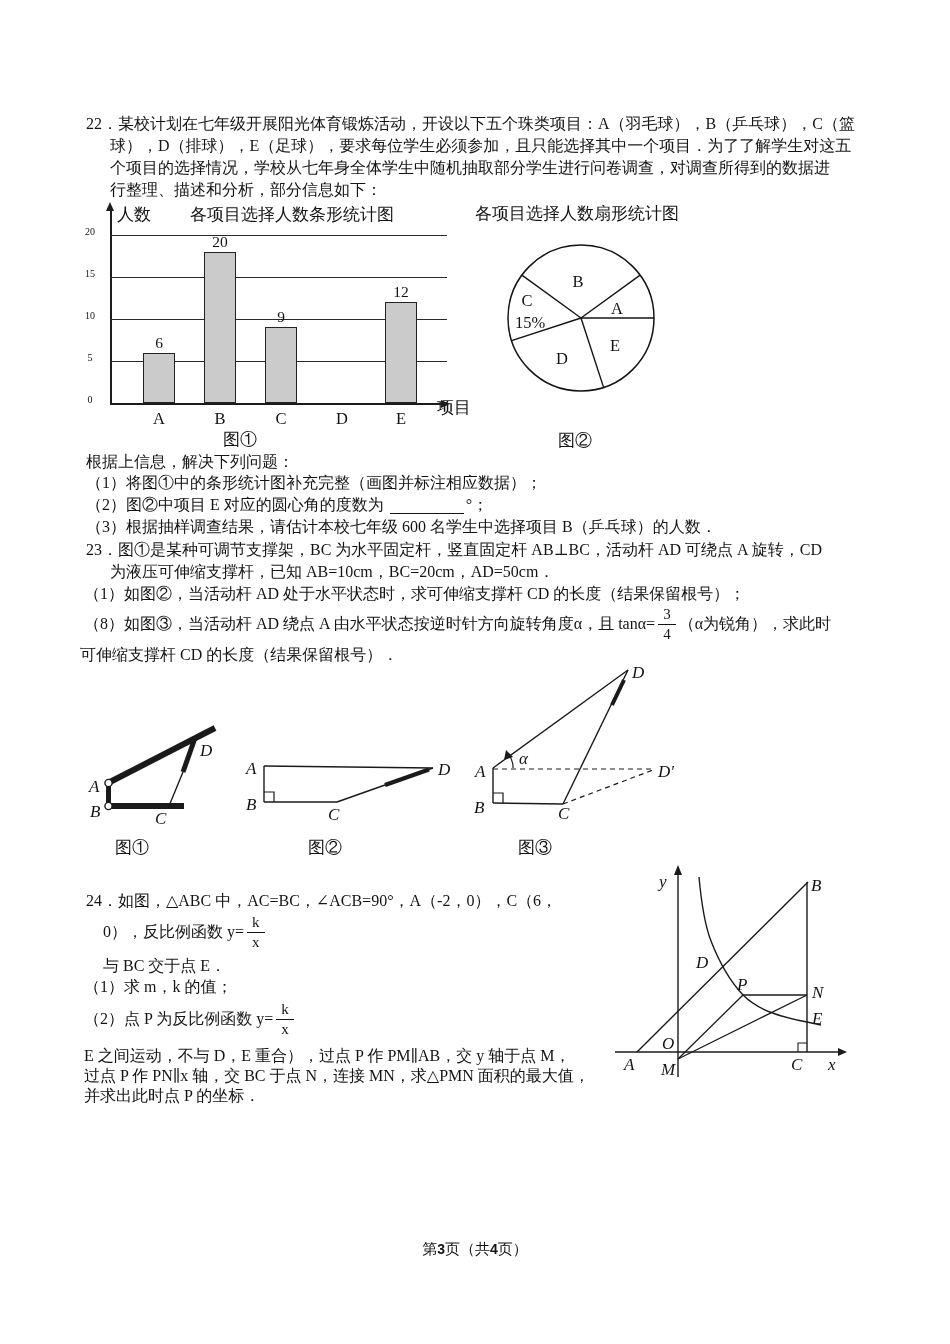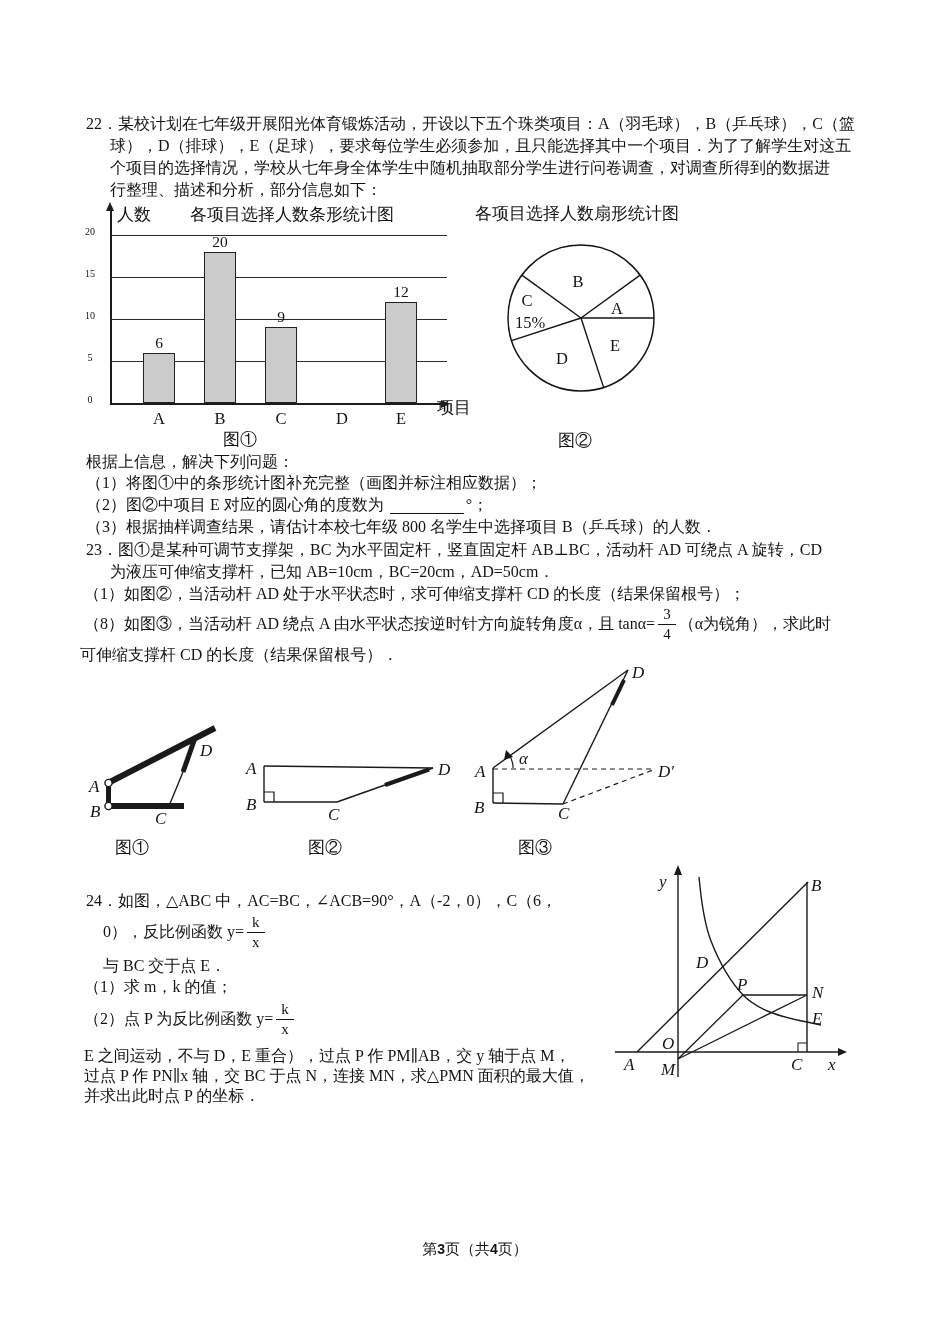--- a/index.html
+++ b/index.html
@@ -87,21 +87,21 @@
       <line x1="116" y1="123" x2="175.1" y2="80.1" stroke="#141414" stroke-width="1.4"></line>
       <line x1="116" y1="123" x2="56.9" y2="80.1" stroke="#141414" stroke-width="1.4"></line>
       <line x1="116" y1="123" x2="46.6" y2="145.6" stroke="#141414" stroke-width="1.4"></line>
       <line x1="116" y1="123" x2="138.6" y2="192.4" stroke="#141414" stroke-width="1.4"></line>
     </svg>
   <div class="caption" style="left:558px;top:429px">图②</div>
 
   <div class="line" style="left:86px;top:452px">根据上信息，解决下列问题：</div>
   <div class="line" style="left:86px;top:473px">（1）将图①中的条形统计图补充完整（画图并标注相应数据）；</div>
   <div class="line" style="left:86px;top:495px"><span>（2）图②中项目 E 对应的圆心角的度数为</span><span> </span><span class="blank"></span><span>°；</span></div>
-  <div class="line" style="left:86px;top:517px">（3）根据抽样调查结果，请估计本校七年级 800 名学生中选择项目 B（乒乓球）的人数．</div>
+  <div class="line" style="left:86px;top:517px">（3）根据抽样调查结果，请估计本校七年级 600 名学生中选择项目 B（乒乓球）的人数．</div>
 
   <div class="line" style="left:86px;top:540px">23．图①是某种可调节支撑架，BC 为水平固定杆，竖直固定杆 AB⊥BC，活动杆 AD 可绕点 A 旋转，CD</div>
   <div class="line" style="left:110px;top:562px">为液压可伸缩支撑杆，已知 AB=10cm，BC=20cm，AD=50cm．</div>
   <div class="line" style="left:84px;top:584px">（1）如图②，当活动杆 AD 处于水平状态时，求可伸缩支撑杆 CD 的长度（结果保留根号）；</div>
   <div class="frac-line" style="left:84px;top:604px">
     <span>（8）如图③，当活动杆 AD 绕点 A 由水平状态按逆时针方向旋转角度α，且 tanα=</span><span class="frac"><span class="num">3</span><span class="den">4</span></span><span>（α为锐角），求此时</span>
   </div>
   <div class="line" style="left:80px;top:645px">可伸缩支撑杆 CD 的长度（结果保留根号）．</div>
 
   <svg style="left:85px;top:700px" width="160" height="150" viewBox="0 0 160 150">

